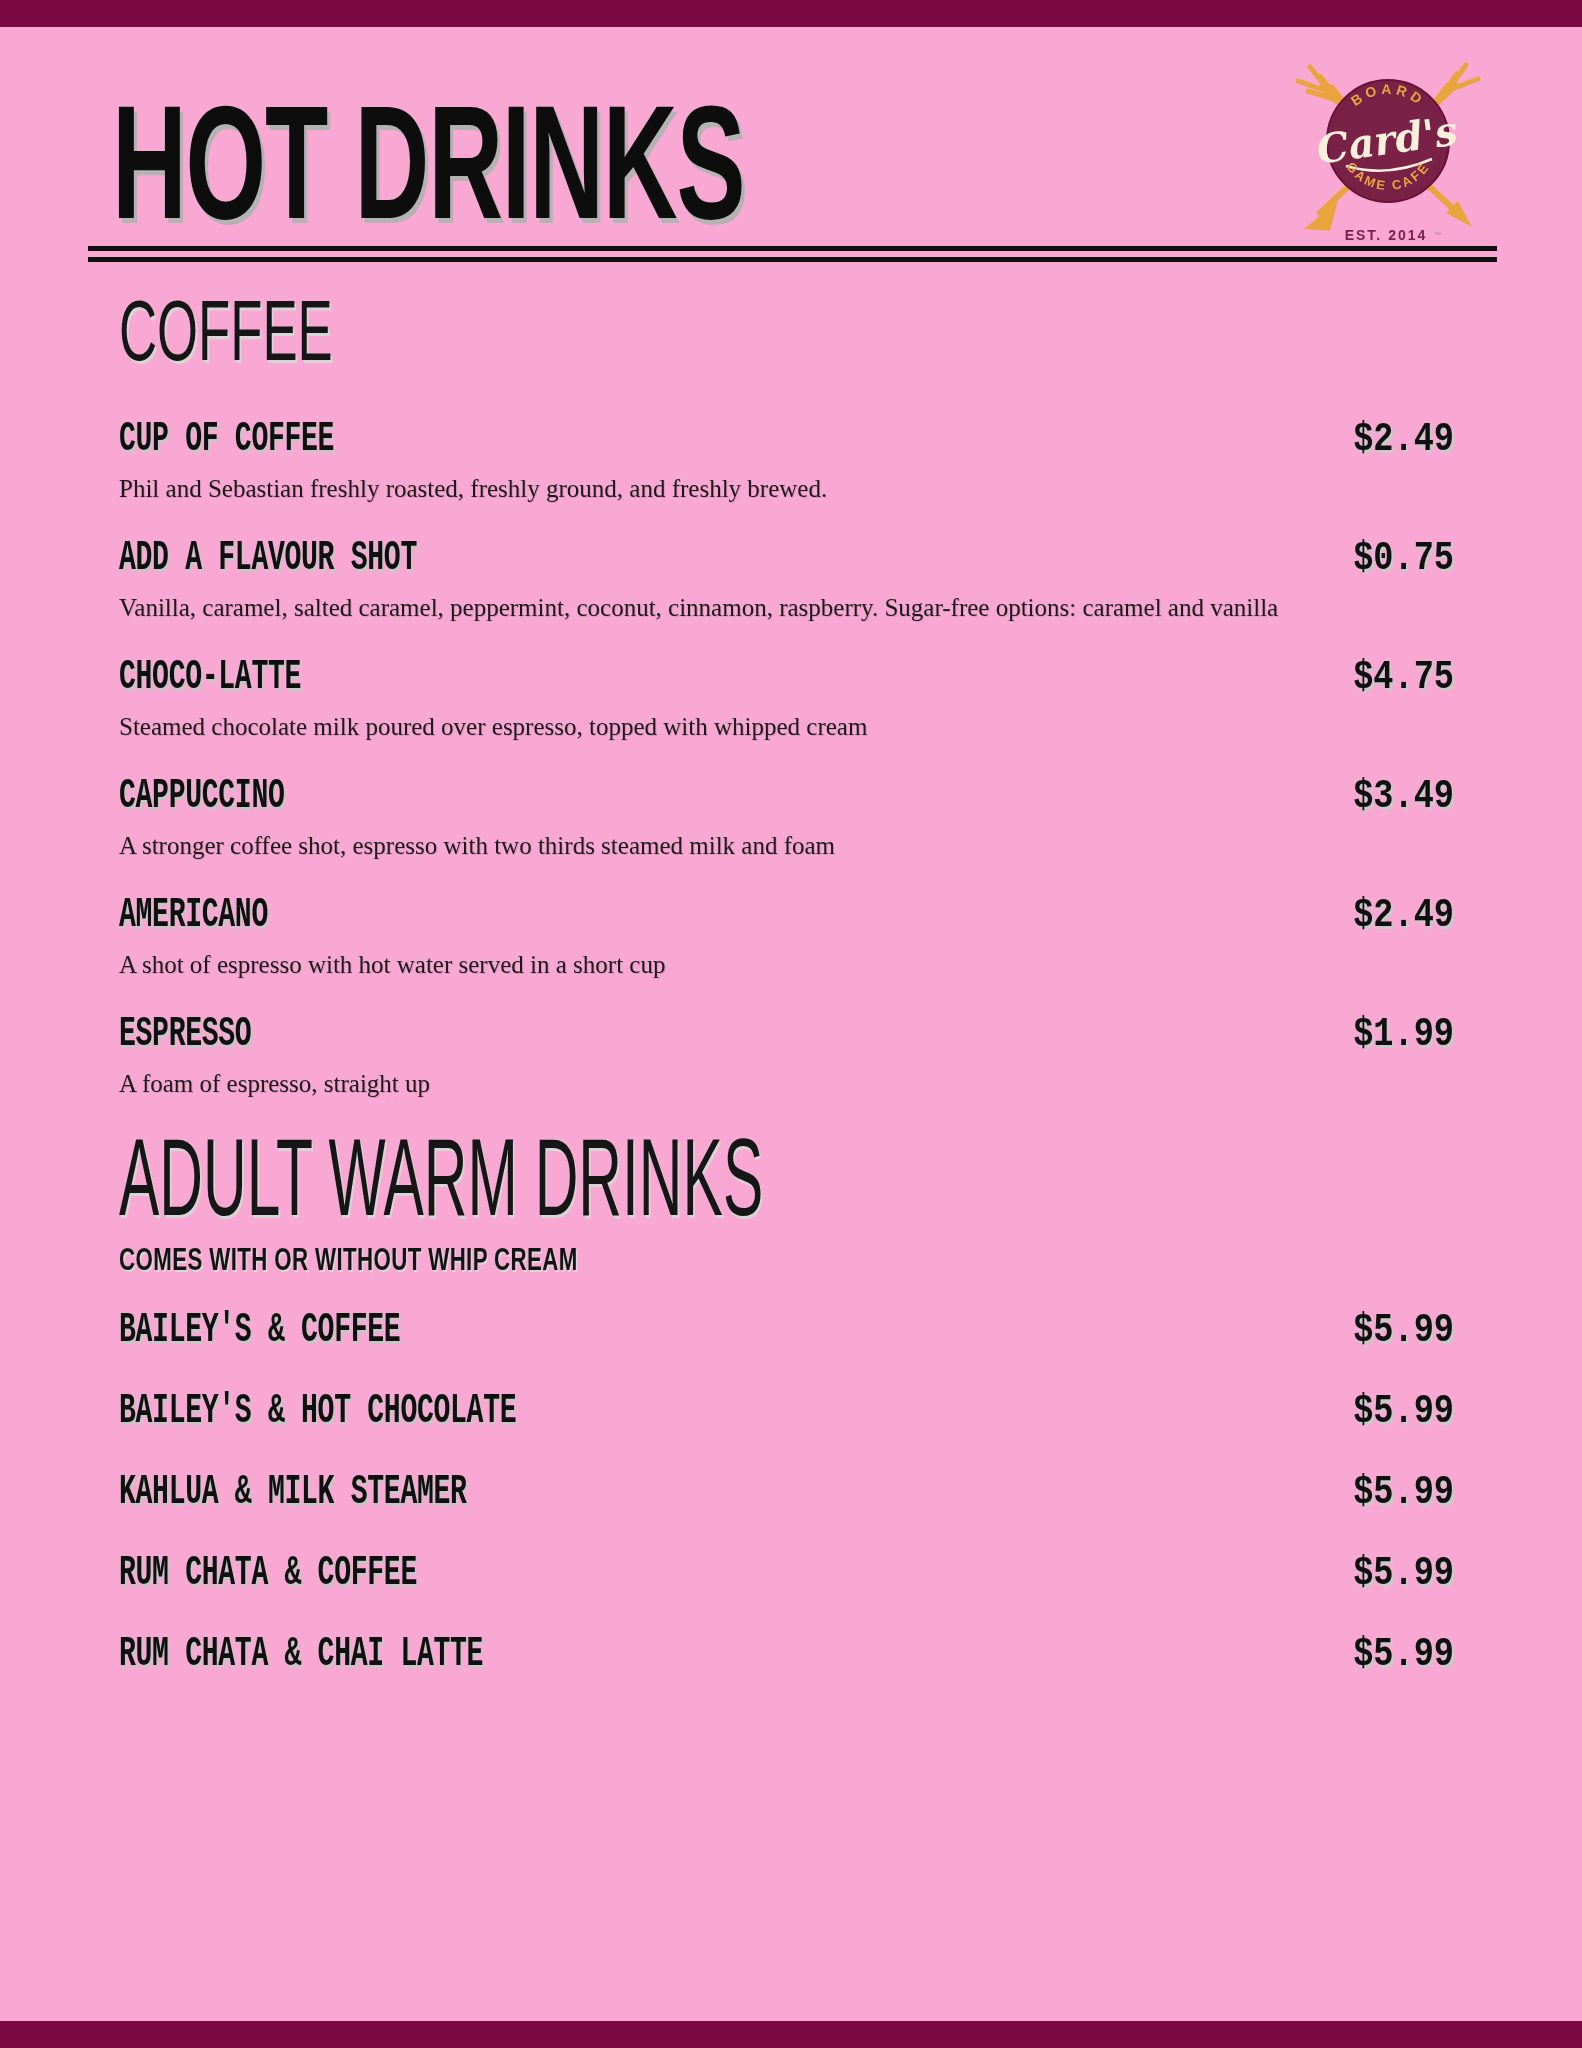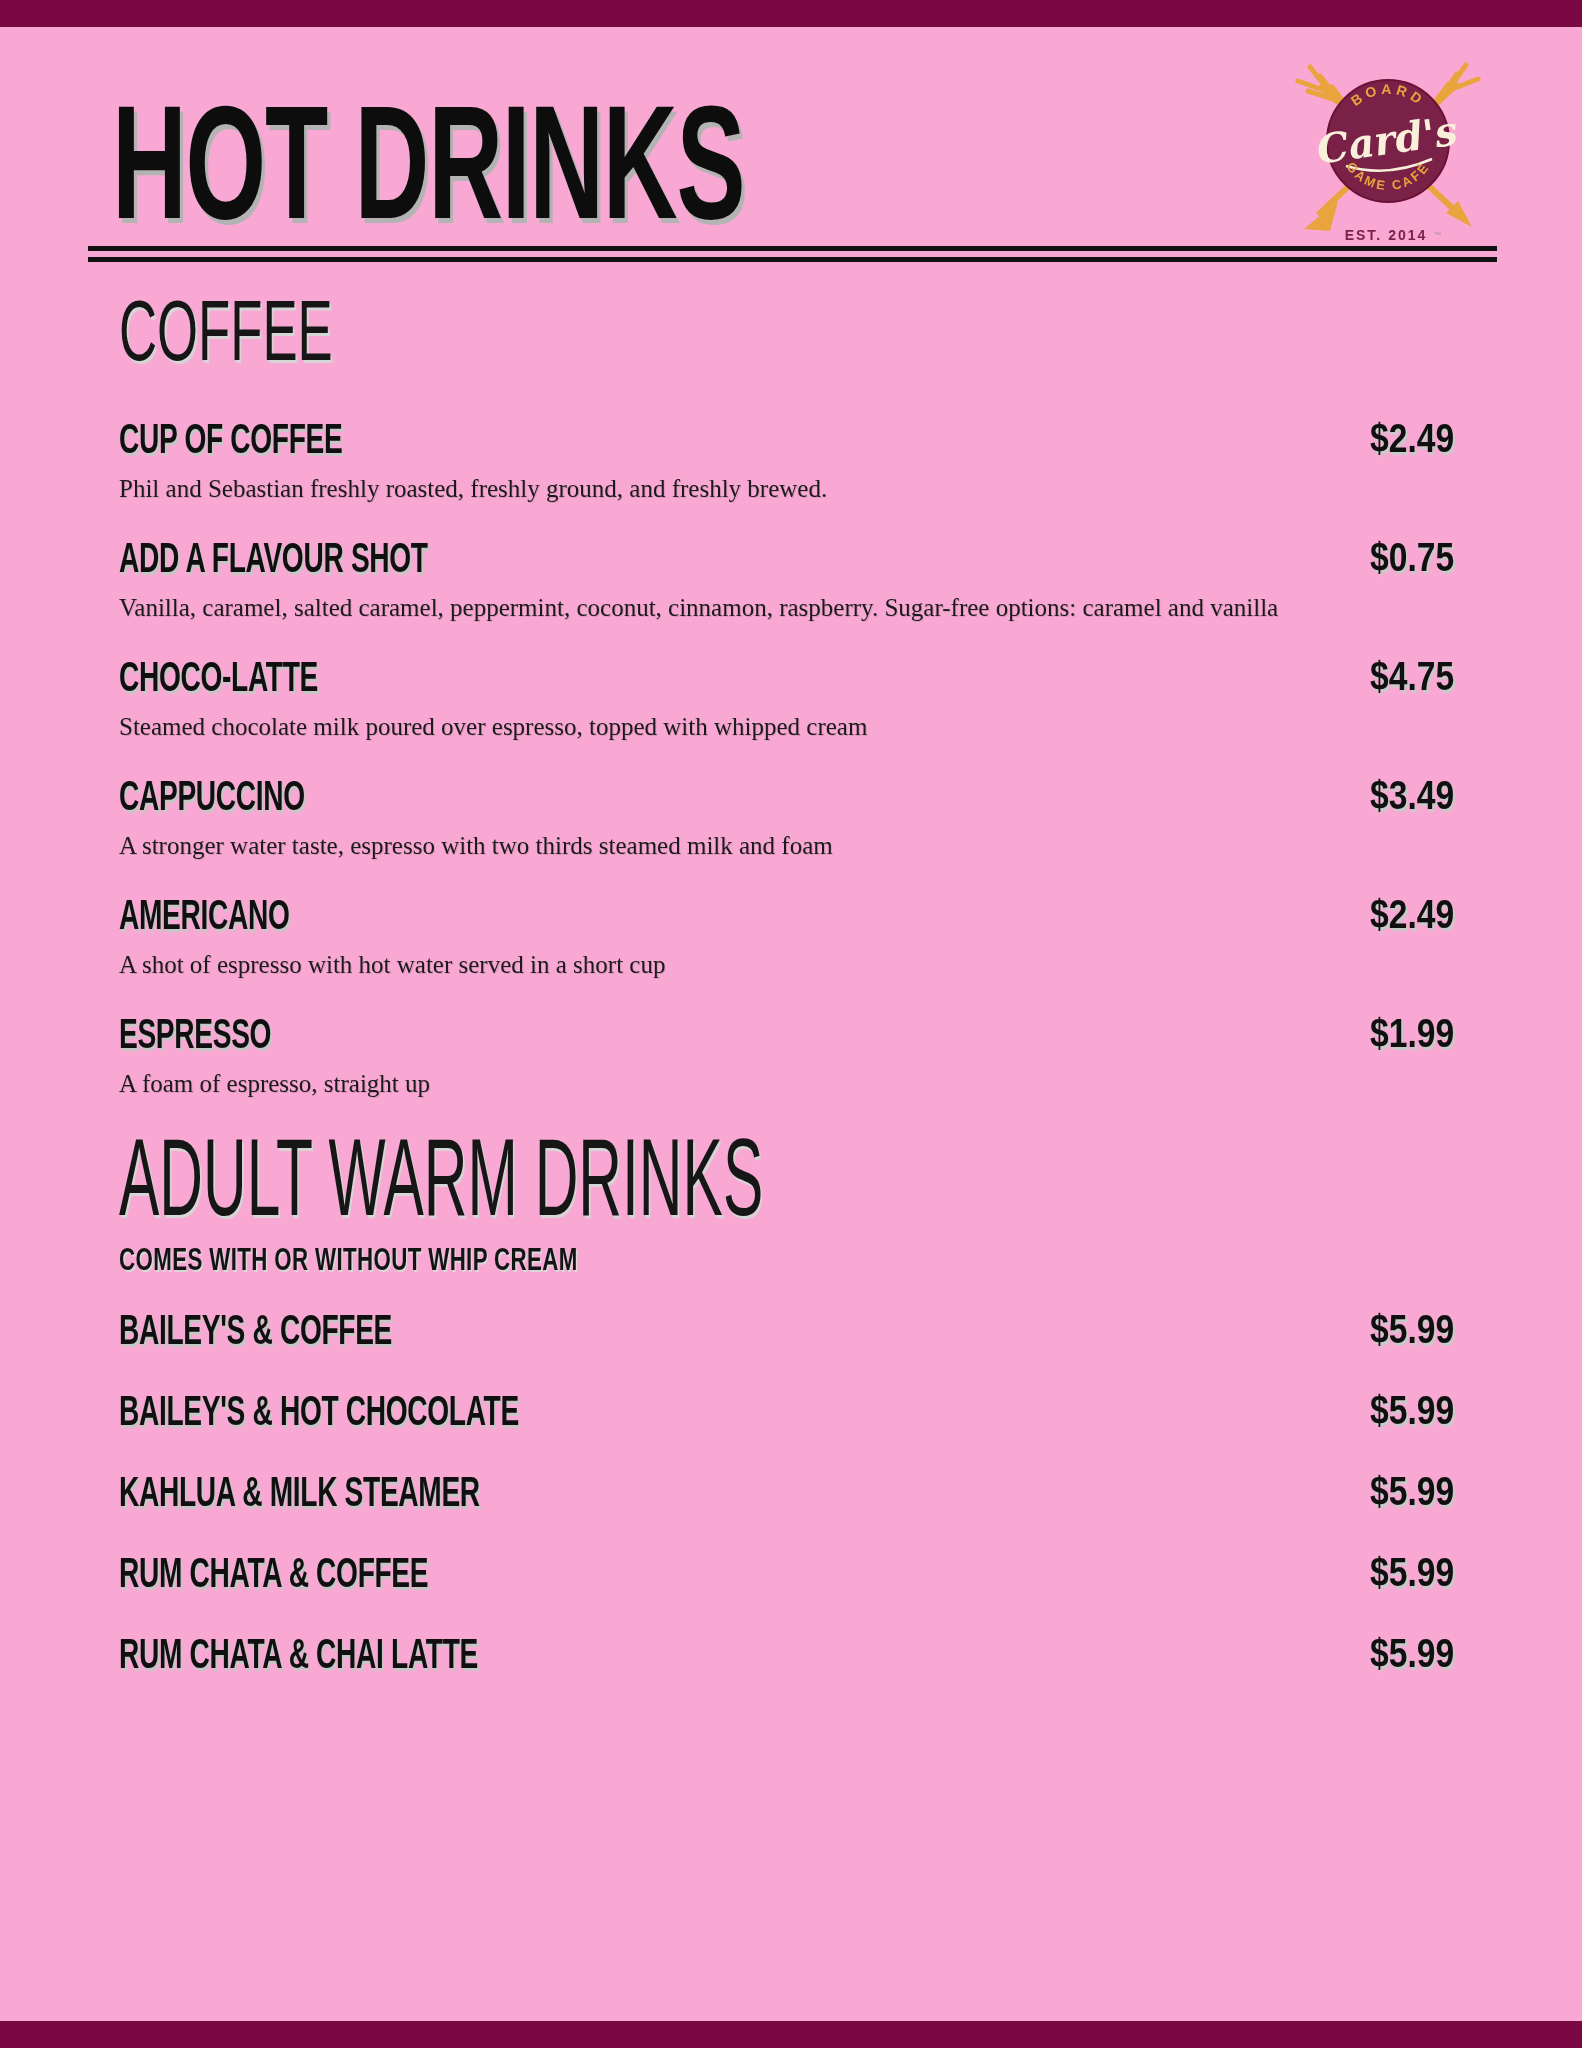--- a/index.html
+++ b/index.html
@@ -39,21 +39,21 @@
   .section-heading.coffee{font-size:85px;transform:scaleX(0.62);margin-bottom:45px;}
   .section-heading.adult{font-size:110px;transform:scaleX(0.55);margin-top:-10px;margin-bottom:12px;}
   .section-note{
     font-size:31px;font-weight:700;line-height:1;letter-spacing:0.5px;
     white-space:nowrap;margin-bottom:34px;color:#141414;
     transform:scaleX(0.72);transform-origin:left top;
     text-shadow:2px 2px 0 #d8d8d8;
   }
   .menu-item{margin-bottom:26px;}
   .adult .menu-item, .menu-item.no-desc{margin-bottom:39px;}
-  .item-row{display:flex;justify-content:space-between;align-items:flex-start;line-height:1;}
+  .item-row{display:flex;justify-content:space-between;align-items:flex-end;line-height:1;font-family:Liberation Mono, monospace;}
   .item-name{
     display:inline-block;font-size:42px;font-weight:700;letter-spacing:-0.5px;
     white-space:nowrap;color:#101010;
     transform:scaleX(0.67);transform-origin:left bottom;
     text-shadow:2.5px 2.5px 0 #c6c6c6;
   }
   .item-price{
     display:inline-block;font-size:40px;font-weight:700;
     white-space:nowrap;color:#101010;
     transform:scaleX(0.84);transform-origin:right bottom;
@@ -143,21 +143,21 @@
         <span class="item-price">$4.75</span>
       </div>
       <p class="item-desc">Steamed chocolate milk poured over espresso, topped with whipped cream</p>
     </div>
 
     <div class="menu-item">
       <div class="item-row">
         <span class="item-name">CAPPUCCINO</span>
         <span class="item-price">$3.49</span>
       </div>
-      <p class="item-desc">A stronger water taste, espresso with two thirds steamed milk and foam</p>
+      <p class="item-desc">A stronger coffee shot, espresso with two thirds steamed milk and foam</p>
     </div>
 
     <div class="menu-item">
       <div class="item-row">
         <span class="item-name">AMERICANO</span>
         <span class="item-price">$2.49</span>
       </div>
       <p class="item-desc">A shot of espresso with hot water served in a short cup</p>
     </div>
 

